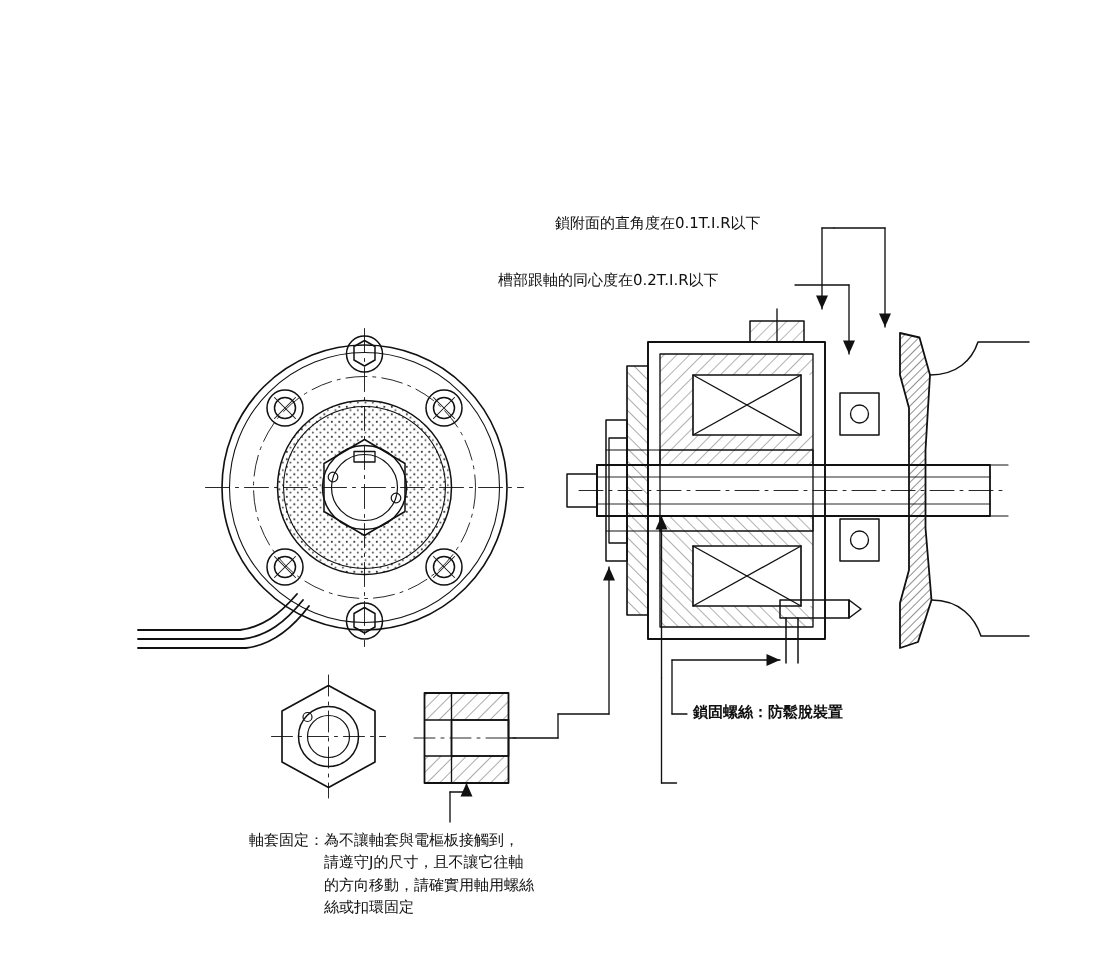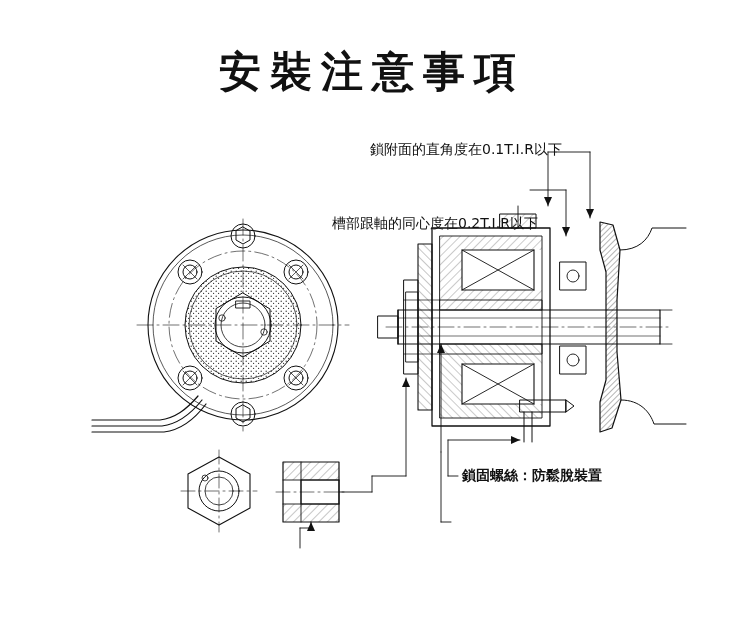--- a/index.html
+++ b/index.html
@@ -26,42 +26,41 @@
     font-family: "DejaVu Serif", serif;
     font-size: 42px;
     font-weight: bold;
     letter-spacing: 9px;
     color: #111111;
     white-space: nowrap;
   }
   .note {
     position: absolute;
     font-family: "DejaVu Sans", sans-serif;
-    font-size: 14px;
+    font-size: 10px;
     line-height: 15px;
     color: #111111;
     white-space: pre;
   }
   #note-perp { left: 370px; top: 142px; }
-  #note-conc { left: 332px; top: 180px; margin-top: 36px; }
+  #note-conc { left: 332px; top: 180px; }
   #note-screw { left: 462px; top: 468px; font-weight: bold; }
   #note-shaft { left: 455px; top: 515px; }
   #note-bush { left: 166px; top: 553px; }
   svg.art {
     position: absolute;
     left: 0;
     top: 0;
   }
 </style>
 </head>
 <body>
 
 <div id="page">
 
-  <div id="title">安裝注意事項</div>
 
   <svg class="art" width="744" height="637" viewBox="0 0 744 637">
     <defs>
       <pattern id="hatchA" width="6" height="6" patternUnits="userSpaceOnUse" patternTransform="rotate(45)">
         <line x1="0" y1="0" x2="0" y2="6" stroke="#111" stroke-width="0.8"></line>
       </pattern>
       <pattern id="hatchB" width="6" height="6" patternUnits="userSpaceOnUse" patternTransform="rotate(-45)">
         <line x1="0" y1="0" x2="0" y2="6" stroke="#111" stroke-width="0.8"></line>
       </pattern>
       <pattern id="hatchC" width="4" height="4" patternUnits="userSpaceOnUse" patternTransform="rotate(45)">
@@ -249,14 +248,18 @@
     </g>
   </svg>
 
   <div class="note" id="note-perp">鎖附面的直角度在0.1T.I.R以下</div>
 
   <div class="note" id="note-conc">槽部跟軸的同心度在0.2T.I.R以下</div>
 
   <div class="note" id="note-screw">鎖固螺絲：防鬆脫裝置</div>
 
 
+  <div class="note" id="note-bush">軸套固定：為不讓軸套與電樞板接觸到，
+　　　　　請遵守J的尺寸，且不讓它往軸
+　　　　　的方向移動，請確實用軸用螺絲
+　　　　　絲或扣環固定</div>
 
 </div>
 
 </body></html>

